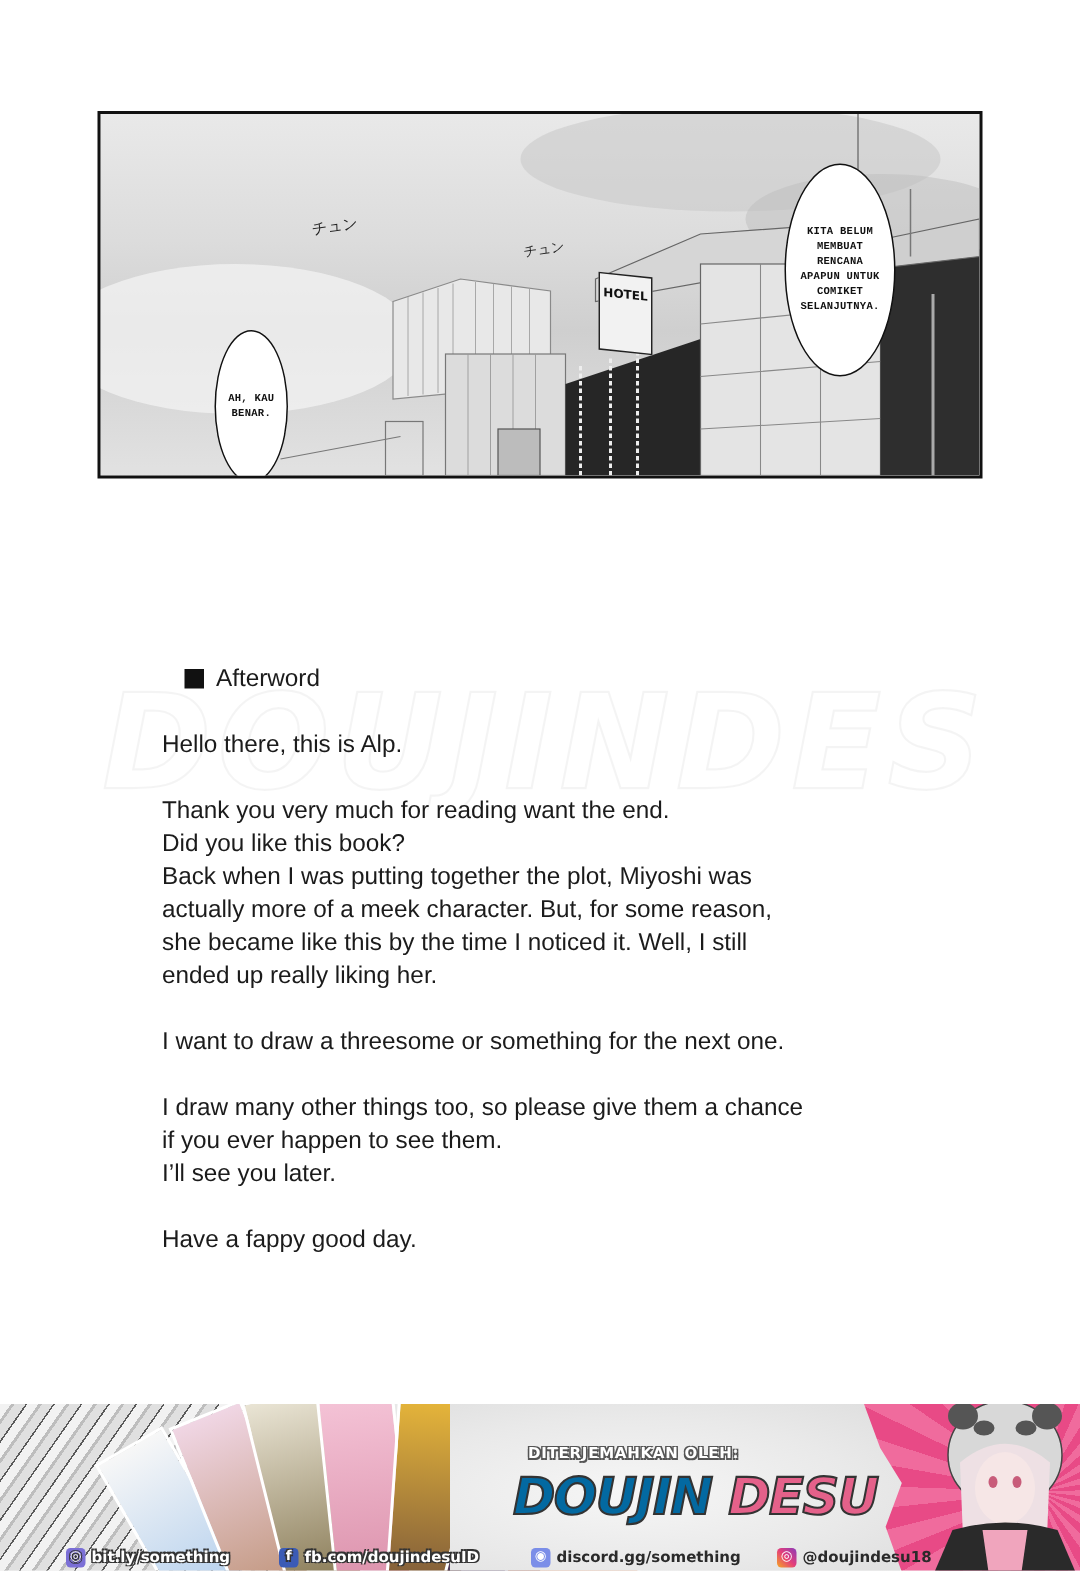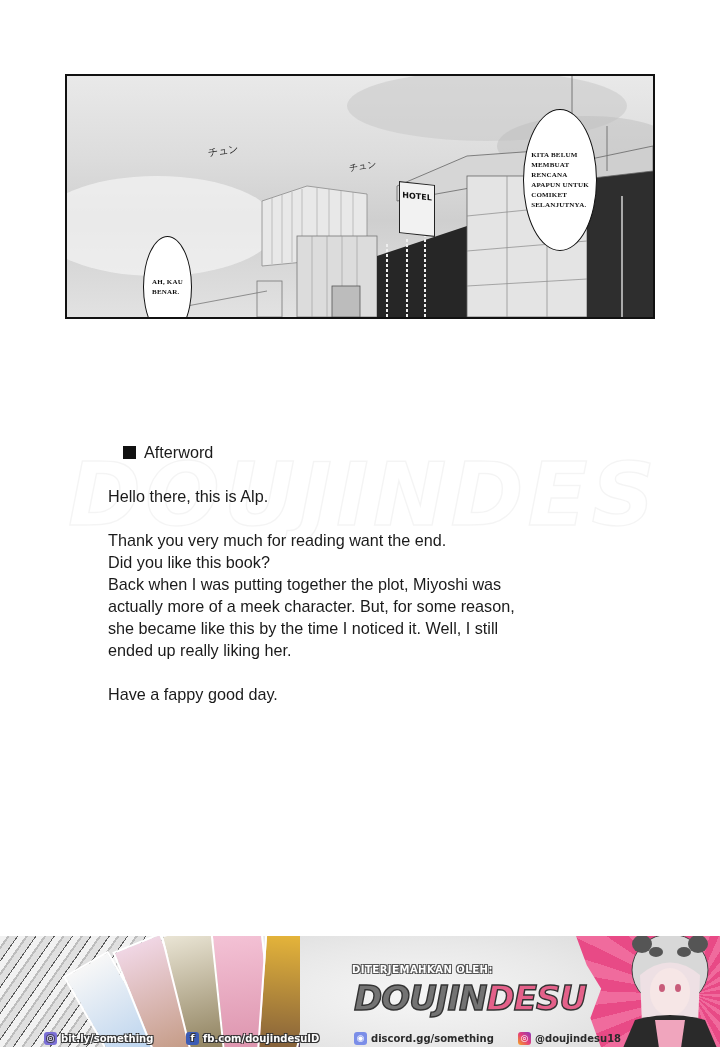--- a/index.html
+++ b/index.html
@@ -9,26 +9,26 @@
   }
   
   .panel {
     position: absolute; left: 65px; top: 74px; width: 586px; height: 241px;
     border: 2.5px solid #111; overflow: hidden;
     background: linear-gradient(180deg, #e9e9e9 0%, #dcdcdc 35%, #cfcfcf 60%, #e2e2e2 100%);
   }
   .panel svg.scene { position: absolute; left: 0; top: 0; }
   .bubble {
     position: absolute; background: #fff; border: 1.5px solid #111; border-radius: 50%;
-    display: flex; align-items: center; justify-content: center; 
-    font-family: Liberation Serif, serif; font-weight: bold; font-size: 7px; line-height: 10px;
+    display: flex; align-items: center; justify-content: center; text-align: center;
+    font-family: Liberation Mono, monospace; font-weight: bold; font-size: 7px; line-height: 10px;
     color: #111; letter-spacing: 0.2px; white-space: pre-line;
   }
   .bubble-right { left: 456px; top: 33px; width: 72px; height: 140px; }
-  .bubble-left { left: 76px; top: 160px; width: 47px; height: 100px; }
+  .bubble-left { left: 76px; top: 144px; width: 47px; height: 100px; }
   .sfx {
     position: absolute; font-family: "DejaVu Sans", sans-serif; font-size: 10px; color: #222;
     transform: rotate(-8deg);
   }
   .sfx-1 { left: 141px; top: 68px; }
   .sfx-2 { left: 282px; top: 84px; font-size: 9px; }
   .hotel-sign {
     position: absolute; left: 332px; top: 107px; width: 36px; height: 52px;
     background: #f2f2f2; border: 1.5px solid #222; transform: skewY(6deg);
     font-family: "DejaVu Sans", sans-serif; font-weight: bold; font-size: 8px; color: #111;
@@ -71,22 +71,22 @@
   }
   .banner .credit-label {
     position: absolute; left: 352px; top: 28px; font-family: "DejaVu Sans", sans-serif; font-weight: bold;
     font-size: 10px; color: #fff; letter-spacing: 0.5px;
     text-shadow: -1px -1px 0 #555, 1px -1px 0 #555, -1px 1px 0 #555, 1px 1px 0 #555;
   }
   .banner .logo {
     position: absolute; left: 342px; top: 42px; font-family: "DejaVu Sans", sans-serif; font-weight: bold;
     font-style: italic; font-size: 34px; letter-spacing: -1px; line-height: 40px;
   }
-  .banner .logo .doujin { color: #737373; margin-left: 12px; -webkit-text-stroke: 1.4px #333; }
-  .banner .logo .desu { color: #e4618a; -webkit-text-stroke: 1.4px #333; }
+  .banner .logo .doujin { color: #0369a1; -webkit-text-stroke: 1.4px #333; }
+  .banner .logo .desu { color: #e4618a; margin-left: 11px; -webkit-text-stroke: 1.4px #333; }
   .banner .social {
     position: absolute; top: 96px; display: flex; align-items: center; gap: 4px;
     font-family: "DejaVu Sans", sans-serif; font-weight: bold; font-size: 10px; color: #2a2a2a;
   }
   .banner .social.dark-bg { color: #fff; text-shadow: -1px -1px 0 #333, 1px -1px 0 #333, -1px 1px 0 #333, 1px 1px 0 #333; }
   .banner .ico {
     width: 13px; height: 13px; border-radius: 3px; display: inline-flex; align-items: center; justify-content: center;
     font-size: 9px; color: #fff; font-weight: bold; line-height: 1;
   }
   .ico-web { background: #7b6fd6; border-radius: 50%; }
@@ -177,20 +177,24 @@
     <span class="square"></span>
     <span>Afterword</span>
   </div>
   <p>Hello there, this is Alp.</p>
   <p>Thank you very much for reading want the end.
 Did you like this book?
 Back when I was putting together the plot, Miyoshi was
 actually more of a meek character. But, for some reason,
 she became like this by the time I noticed it. Well, I still
 ended up really liking her.</p>
+  <p>I want to draw a threesome or something for the next one.</p>
+  <p>I draw many other things too, so please give them a chance
+if you ever happen to see them.
+I’ll see you later.</p>
   <p>Have a fappy good day.</p>
 </div>
 
 <div class="banner">
   <div class="manga-bg"></div>
 
   <div class="covers">
     <div class="cover" style="left:30px;top:30px;background:linear-gradient(#f7f7f7,#9fc3ea);transform:rotate(-30deg);"></div>
     <div class="cover" style="left:60px;top:15px;background:linear-gradient(#f0d6e4,#b88a6a);transform:rotate(-22deg);"></div>
     <div class="cover" style="left:88px;top:5px;background:linear-gradient(#e9e4d4,#7a6a42);transform:rotate(-14deg);"></div>

